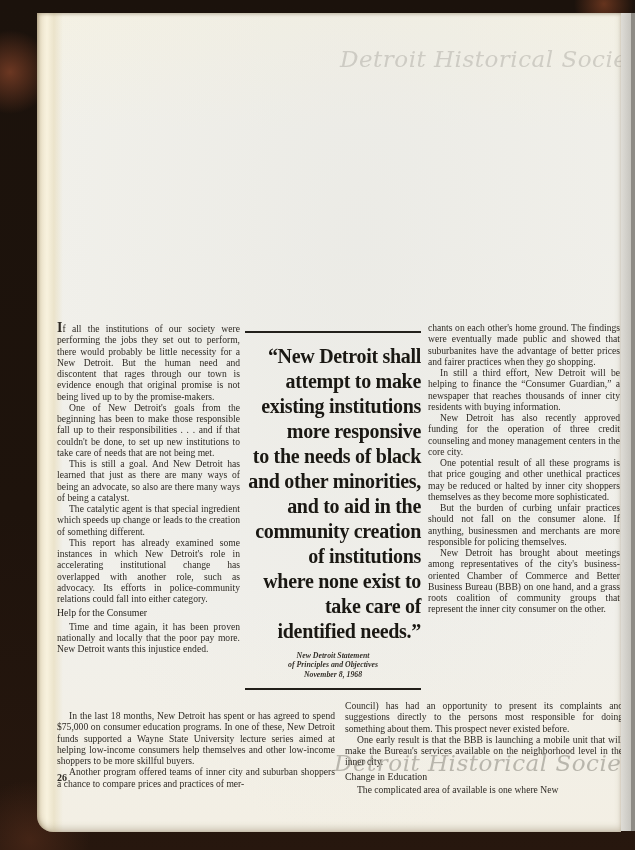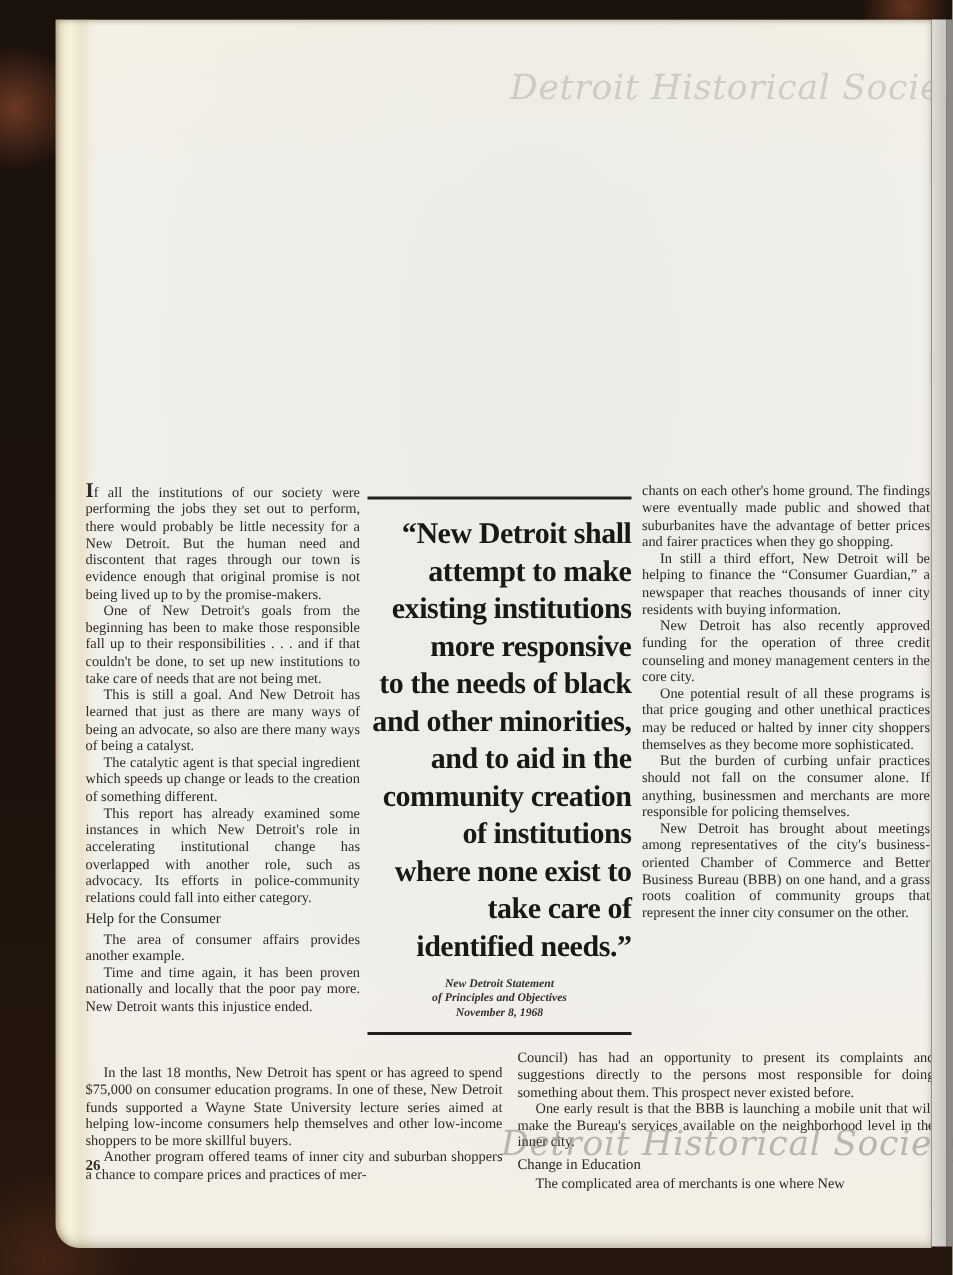--- a/index.html
+++ b/index.html
@@ -65,21 +65,20 @@
 
   <div class="watermark wm-top">Detroit Historical Society</div>
 
   <div class="col col-left">
     <p class="no-indent lead">If all the institutions of our society were performing the jobs they set out to perform, there would probably be little necessity for a New Detroit. But the human need and discontent that rages through our town is evidence enough that original promise is not being lived up to by the promise-makers.</p>
     <p>One of New Detroit's goals from the beginning has been to make those responsible fall up to their responsibilities . . . and if that couldn't be done, to set up new institutions to take care of needs that are not being met.</p>
     <p>This is still a goal. And New Detroit has learned that just as there are many ways of being an advocate, so also are there many ways of being a catalyst.</p>
     <p>The catalytic agent is that special ingredient which speeds up change or leads to the creation of something different.</p>
     <p>This report has already examined some instances in which New Detroit's role in accelerating institutional change has overlapped with another role, such as advocacy. Its efforts in police-community relations could fall into either category.</p>
     <div class="section-heading">Help for the Consumer</div>
-    <p>The area of consumer affairs provides another example.</p>
     <p>Time and time again, it has been proven nationally and locally that the poor pay more. New Detroit wants this injustice ended.</p>
   </div>
 
   <div class="quote-box">
     <div class="quote-text">“New Detroit shall
 attempt to make
 existing institutions
 more responsive
 to the needs of black
 and other minorities,
@@ -105,21 +104,21 @@
 
   <div class="col bottom-left">
     <p>In the last 18 months, New Detroit has spent or has agreed to spend $75,000 on consumer education programs. In one of these, New Detroit funds supported a Wayne State University lecture series aimed at helping low-income consumers help themselves and other low-income shoppers to be more skillful buyers.</p>
     <p>Another program offered teams of inner city and suburban shoppers a chance to compare prices and practices of mer-</p>
   </div>
 
   <div class="col bottom-right">
     <p class="no-indent">Council) has had an opportunity to present its complaints and suggestions directly to the persons most responsible for doing something about them. This prospect never existed before.</p>
     <p>One early result is that the BBB is launching a mobile unit that will make the Bureau's services available on the neighborhood level in the inner city.</p>
     <div class="section-heading">Change in Education</div>
-    <p>The complicated area of merchants is one where New</p>
+    <p>The complicated area of available is one where New</p>
   </div>
 
   <div class="watermark wm-bottom">Detroit Historical Society</div>
 
   <div class="page-number">26</div>
 
 </div>
 
 <div class="edge-band1"></div>
 <div class="edge-band2"></div>

